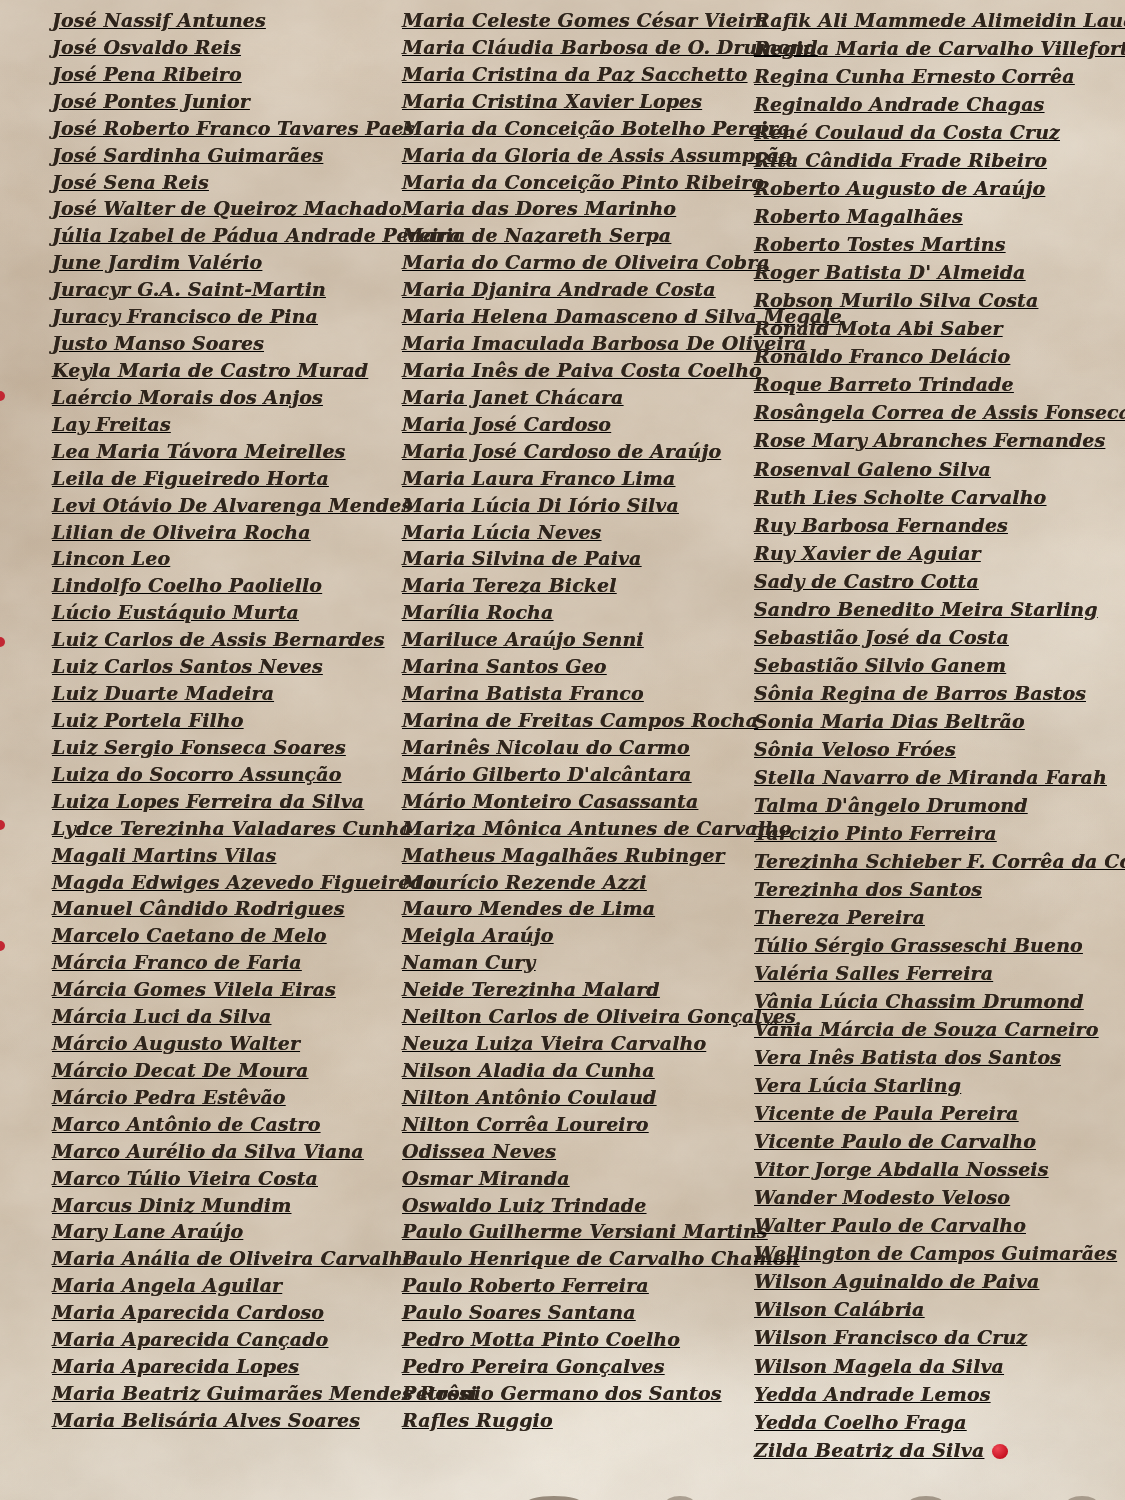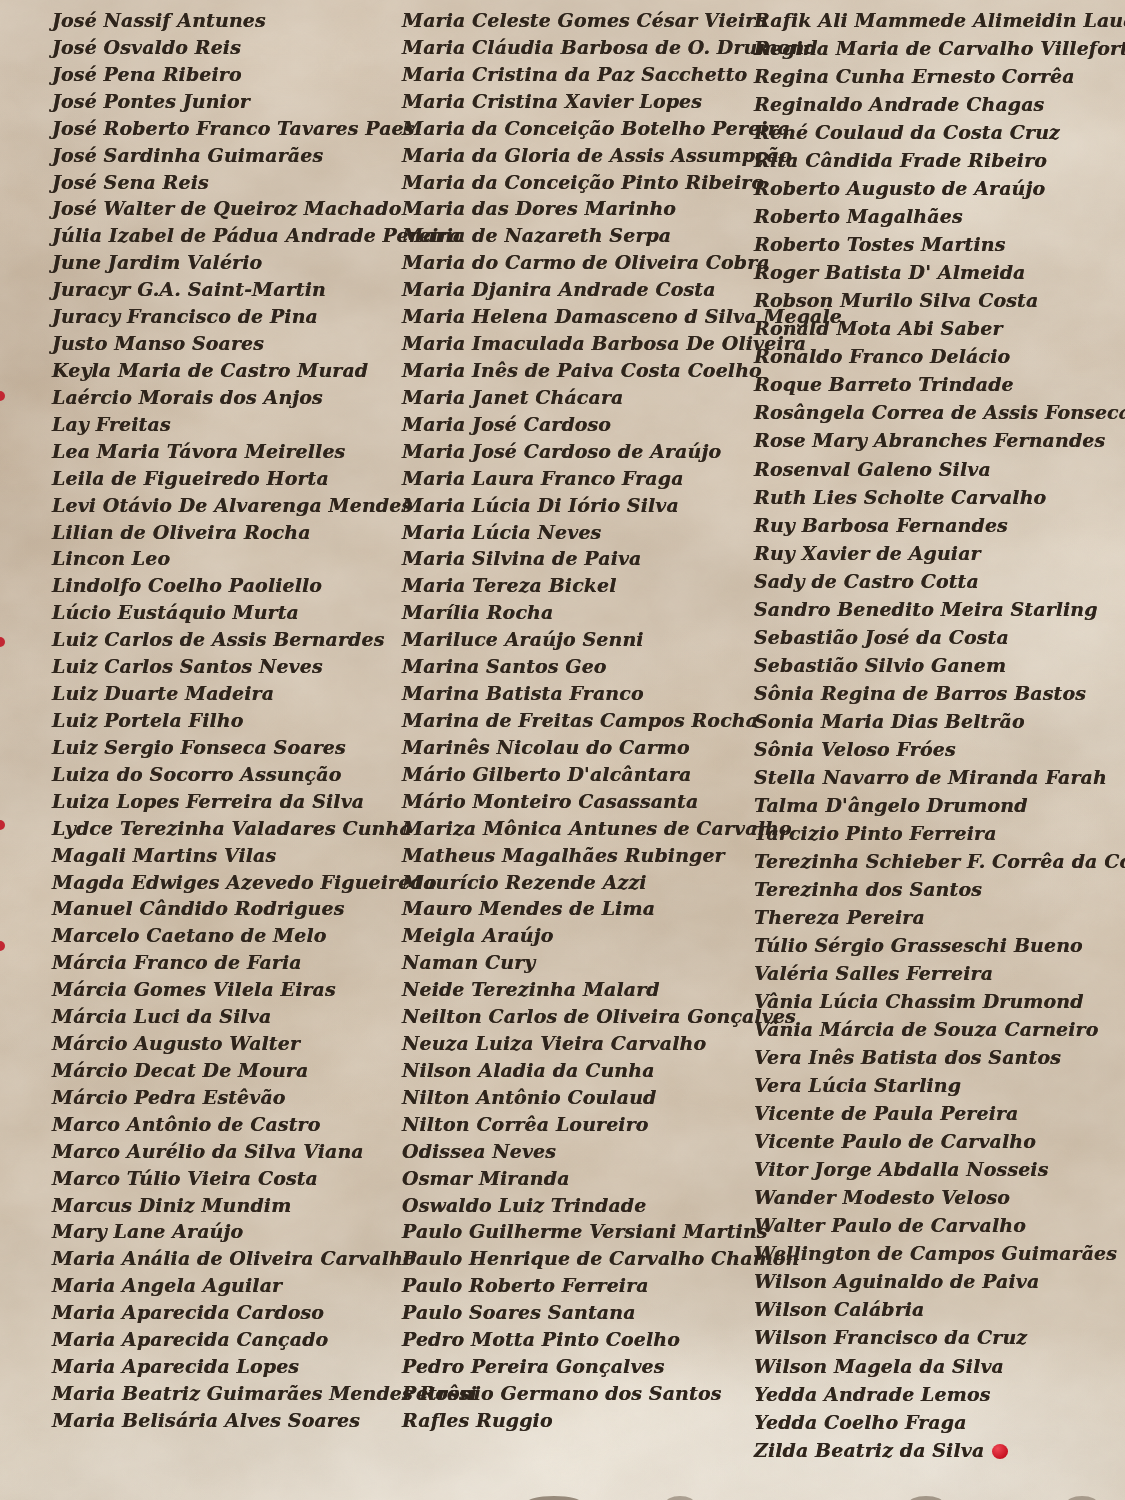--- a/index.html
+++ b/index.html
@@ -12,21 +12,21 @@
       radial-gradient(ellipse 480px 420px at 97% 42%, rgba(242,235,222,.6), rgba(242,235,222,0) 70%),
       radial-gradient(ellipse 760px 300px at 45% 99%, rgba(246,241,231,.85), rgba(246,241,231,0) 72%),
       radial-gradient(ellipse 520px 200px at 80% 97%, rgba(247,243,234,.8), rgba(247,243,234,0) 72%),
       radial-gradient(ellipse 300px 520px at 0% 28%, rgba(158,133,106,.35), rgba(158,133,106,0) 70%),
       radial-gradient(ellipse 420px 320px at 72% 55%, rgba(196,176,150,.45), rgba(196,176,150,0) 70%),
       radial-gradient(ellipse 380px 260px at 20% 64%, rgba(203,184,158,.4), rgba(203,184,158,0) 70%),
       linear-gradient(#d8c9b6, #d4c5b1 80%, #ddd2c1);
     font-family:"DejaVu Serif", serif;
   }
   .texture{position:absolute;left:0;top:0;width:1125px;height:1500px;pointer-events:none;}
-  .col{position:absolute;top:8px;}
+  .col{position:absolute;top:8px;text-decoration:underline;}
   .col-1{left:52px;}
   .col-2{left:402px;}
   .col-3{left:754px;}
   .name-row{
     height:26.93px;
     font-style:italic;
     font-weight:bold;
     font-size:19px;
     line-height:25px;
     color:#2e241b;
@@ -140,21 +140,21 @@
       <div class="name-row">Maria das Dores Marinho</div>
       <div class="name-row">Maria de Nazareth Serpa</div>
       <div class="name-row">Maria do Carmo de Oliveira Cobra</div>
       <div class="name-row">Maria Djanira Andrade Costa</div>
       <div class="name-row">Maria Helena Damasceno d Silva Megale</div>
       <div class="name-row">Maria Imaculada Barbosa De Oliveira</div>
       <div class="name-row">Maria Inês de Paiva Costa Coelho</div>
       <div class="name-row">Maria Janet Chácara</div>
       <div class="name-row">Maria José Cardoso</div>
       <div class="name-row">Maria José Cardoso de Araújo</div>
-      <div class="name-row">Maria Laura Franco Fraga</div>
+      <div class="name-row">Maria Laura Franco Lima</div>
       <div class="name-row">Maria Lúcia Di Iório Silva</div>
       <div class="name-row">Maria Lúcia Neves</div>
       <div class="name-row">Maria Silvina de Paiva</div>
       <div class="name-row">Maria Tereza Bickel</div>
       <div class="name-row">Marília Rocha</div>
       <div class="name-row">Mariluce Araújo Senni</div>
       <div class="name-row">Marina Santos Geo</div>
       <div class="name-row">Marina Batista Franco</div>
       <div class="name-row">Marina de Freitas Campos Rocha</div>
       <div class="name-row">Marinês Nicolau do Carmo</div>

